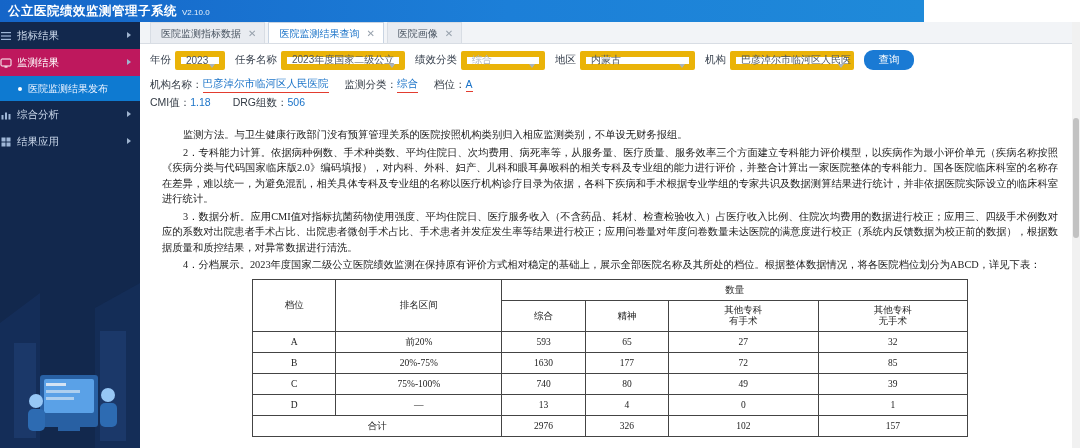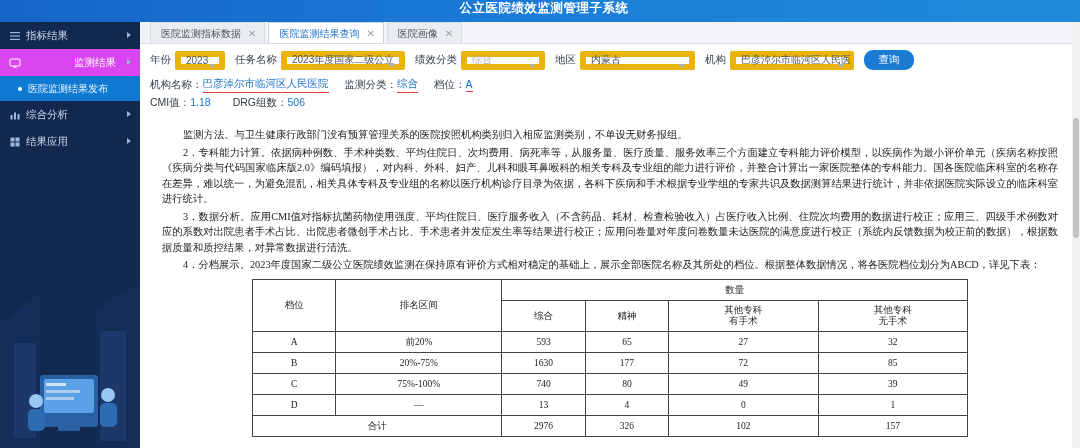--- a/index.html
+++ b/index.html
@@ -12,54 +12,51 @@
   }
   #app {
     position: relative;
     width: 1080px; height: 448px;
     overflow: hidden;
   }
 
   
   .titlebar {
     position: absolute; top: 0; left: 0;
-    width: 1080px; height: 22px;
+    width: 924px; height: 22px;
     background: linear-gradient(90deg,#1565c8 0%, #1c7fd8 55%, #1f8ad9 100%);
     color: #ffffff;
     display: flex; align-items: center;
     padding-left: 8px;
-    flex-direction: column;
   }
   .titlebar .apptitle {
     font-size: 12.5px; font-weight: bold; letter-spacing: .5px;
   }
   .titlebar .ver {
     font-size: 8px; margin-left: 5px; opacity: .9; padding-top: 3px;
   }
 
   
   .sidebar {
     position: absolute; top: 22px; left: 0;
     width: 140px; height: 426px;
     background: #12284d;
     color: #c7d4e6;
     overflow: hidden;
   }
   .side-item {
     height: 27px;
     display: flex; align-items: center;
-    padding-left: 9px;
     font-size: 10.5px;
     color: #cbd8ea;
     position: relative;
   }
   .side-item.active {
-    background: #d946ef;
+    background: #be185d;
     color: #ffffff;
-    gap: 48px;
   }
   .side-item .sicon {
     width: 12px; height: 12px; margin-right: 5px;
     display: inline-block; position: relative; flex: none;
   }
   .sicon svg { display:block; }
   .side-item .caret {
     position: absolute; right: 9px; top: 10px;
     width: 0; height: 0;
     border-left: 4px solid #9fb4cf;

